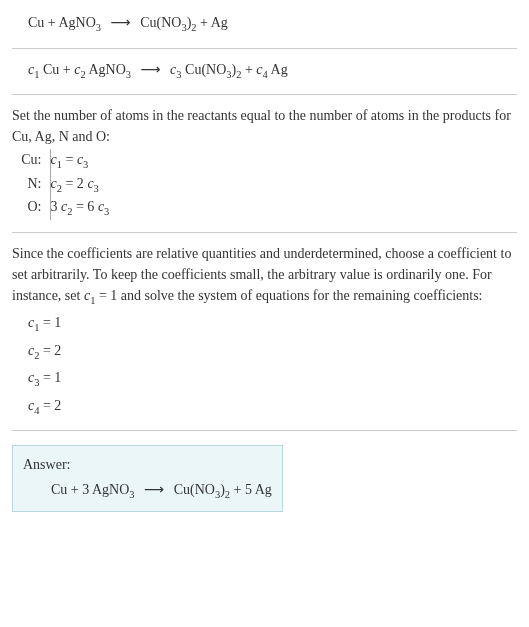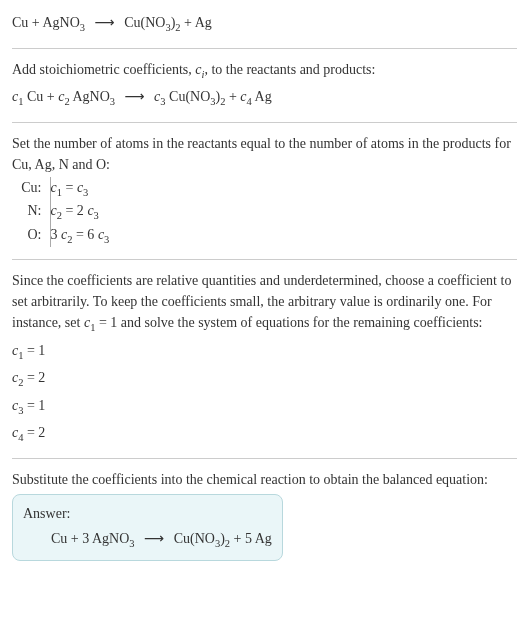--- a/index.html
+++ b/index.html
@@ -28,21 +28,21 @@
       vertical-align: sub;
       font-size: 0.75em;
     }
     .ital {
       font-style: italic;
     }
     .arrow {
       margin: 0 6px;
     }
     .equation-line {
-      margin: 4px 0;
+      margin: 4px 16px;
     }
     .elem-table {
       border-collapse: collapse;
       margin: 2px 8px;
     }
     .elem-table td {
       padding: 0 6px 0 0;
       vertical-align: top;
       line-height: 1.5;
     }
@@ -51,21 +51,21 @@
       padding-right: 8px;
       min-width: 30px;
     }
     .elem-table .sep {
       border-left: 1px solid #aaa;
       white-space: nowrap;
     }
     .answer-box {
       background: #eaf6f8;
       border: 1px solid #b8d8dd;
-      border-radius: 8px;
+      border-radius: 0;
       padding: 8px 10px;
       display: inline-block;
       margin-top: 4px;
     }
     .answer-label {
       margin-bottom: 4px;
     }
     .answer-eq {
       padding-left: 28px;
     }
@@ -77,23 +77,20 @@
   <div class="equation-line">
     <span>Cu</span><span> + </span><span>AgNO</span><span class="sub">3</span>
     <span class="arrow">⟶</span>
     <span>Cu(NO</span><span class="sub">3</span><span>)</span><span class="sub">2</span><span> + </span><span>Ag</span>
   </div>
 </div>
 
 <hr class="divider">
 
 <div class="section">
-  <div>
-    <span>Add stoichiometric coefficients, </span><span class="ital">c</span><span class="sub ital">i</span><span>, to the reactants and products:</span>
-  </div>
   <div class="equation-line">
     <span class="ital">c</span><span class="sub">1</span><span> Cu</span><span> + </span><span class="ital">c</span><span class="sub">2</span><span> AgNO</span><span class="sub">3</span>
     <span class="arrow">⟶</span>
     <span class="ital">c</span><span class="sub">3</span><span> Cu(NO</span><span class="sub">3</span><span>)</span><span class="sub">2</span><span> + </span><span class="ital">c</span><span class="sub">4</span><span> Ag</span>
   </div>
 </div>
 
 <hr class="divider">
 
 <div class="section">
@@ -126,21 +123,20 @@
       <div class="equation-line"><span class="ital">c</span><span class="sub">1</span> = 1</div>
       <div class="equation-line"><span class="ital">c</span><span class="sub">2</span> = 2</div>
       <div class="equation-line"><span class="ital">c</span><span class="sub">3</span> = 1</div>
       <div class="equation-line"><span class="ital">c</span><span class="sub">4</span> = 2</div>
     </div>
 </div>
 
 <hr class="divider">
 
 <div class="section">
-  <div>Substitute the coefficients into the chemical reaction to obtain the balanced equation:</div>
   <div class="answer-box">
     <div class="answer-label">Answer:</div>
     <div class="answer-eq">
       <span>Cu</span><span> + </span><span>3 AgNO</span><span class="sub">3</span>
       <span class="arrow">⟶</span>
       <span>Cu(NO</span><span class="sub">3</span><span>)</span><span class="sub">2</span><span> + </span><span>5 Ag</span>
     </div>
   </div>
 </div>
 

